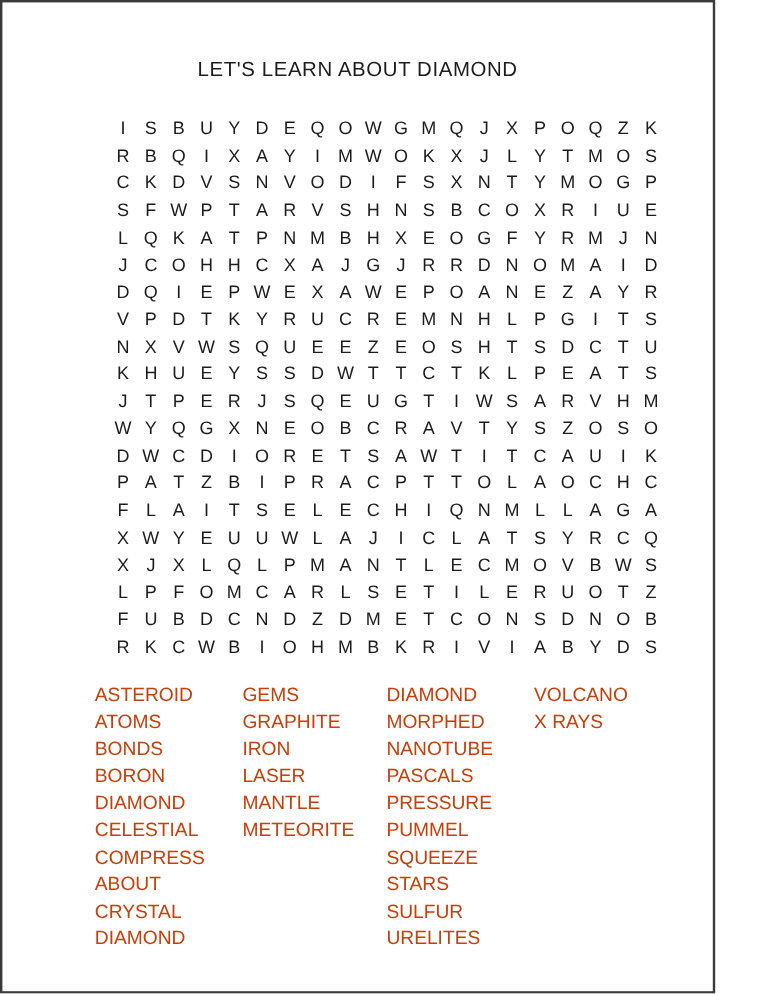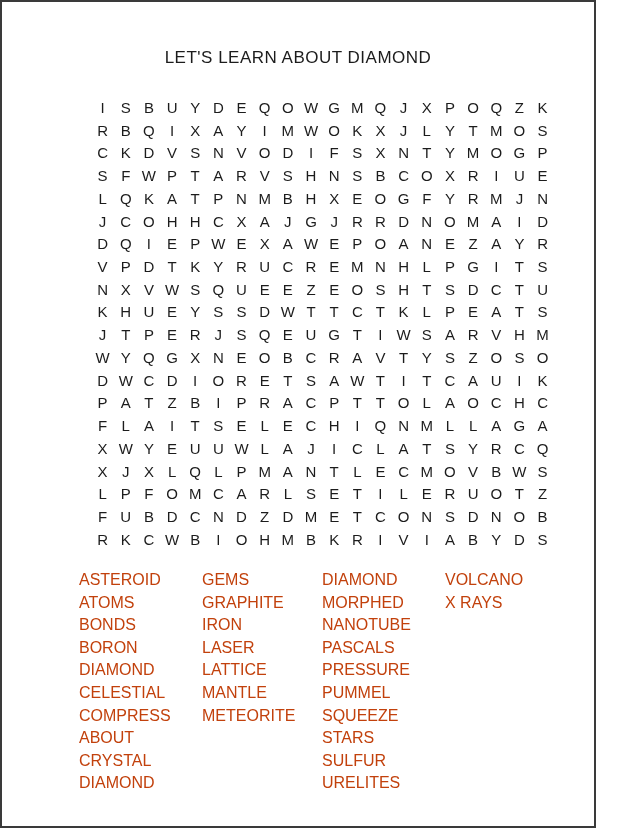--- a/index.html
+++ b/index.html
@@ -486,21 +486,20 @@
         <div class="word">COMPRESS</div>
         <div class="word">ABOUT</div>
         <div class="word">CRYSTAL</div>
         <div class="word">DIAMOND</div>
       </div>
       <div class="word-col word-col-1">
         <div class="word">GEMS</div>
         <div class="word">GRAPHITE</div>
         <div class="word">IRON</div>
         <div class="word">LASER</div>
-        <div class="word">LATTICE</div>
         <div class="word">MANTLE</div>
         <div class="word">METEORITE</div>
       </div>
       <div class="word-col word-col-2">
         <div class="word">DIAMOND</div>
         <div class="word">MORPHED</div>
         <div class="word">NANOTUBE</div>
         <div class="word">PASCALS</div>
         <div class="word">PRESSURE</div>
         <div class="word">PUMMEL</div>

